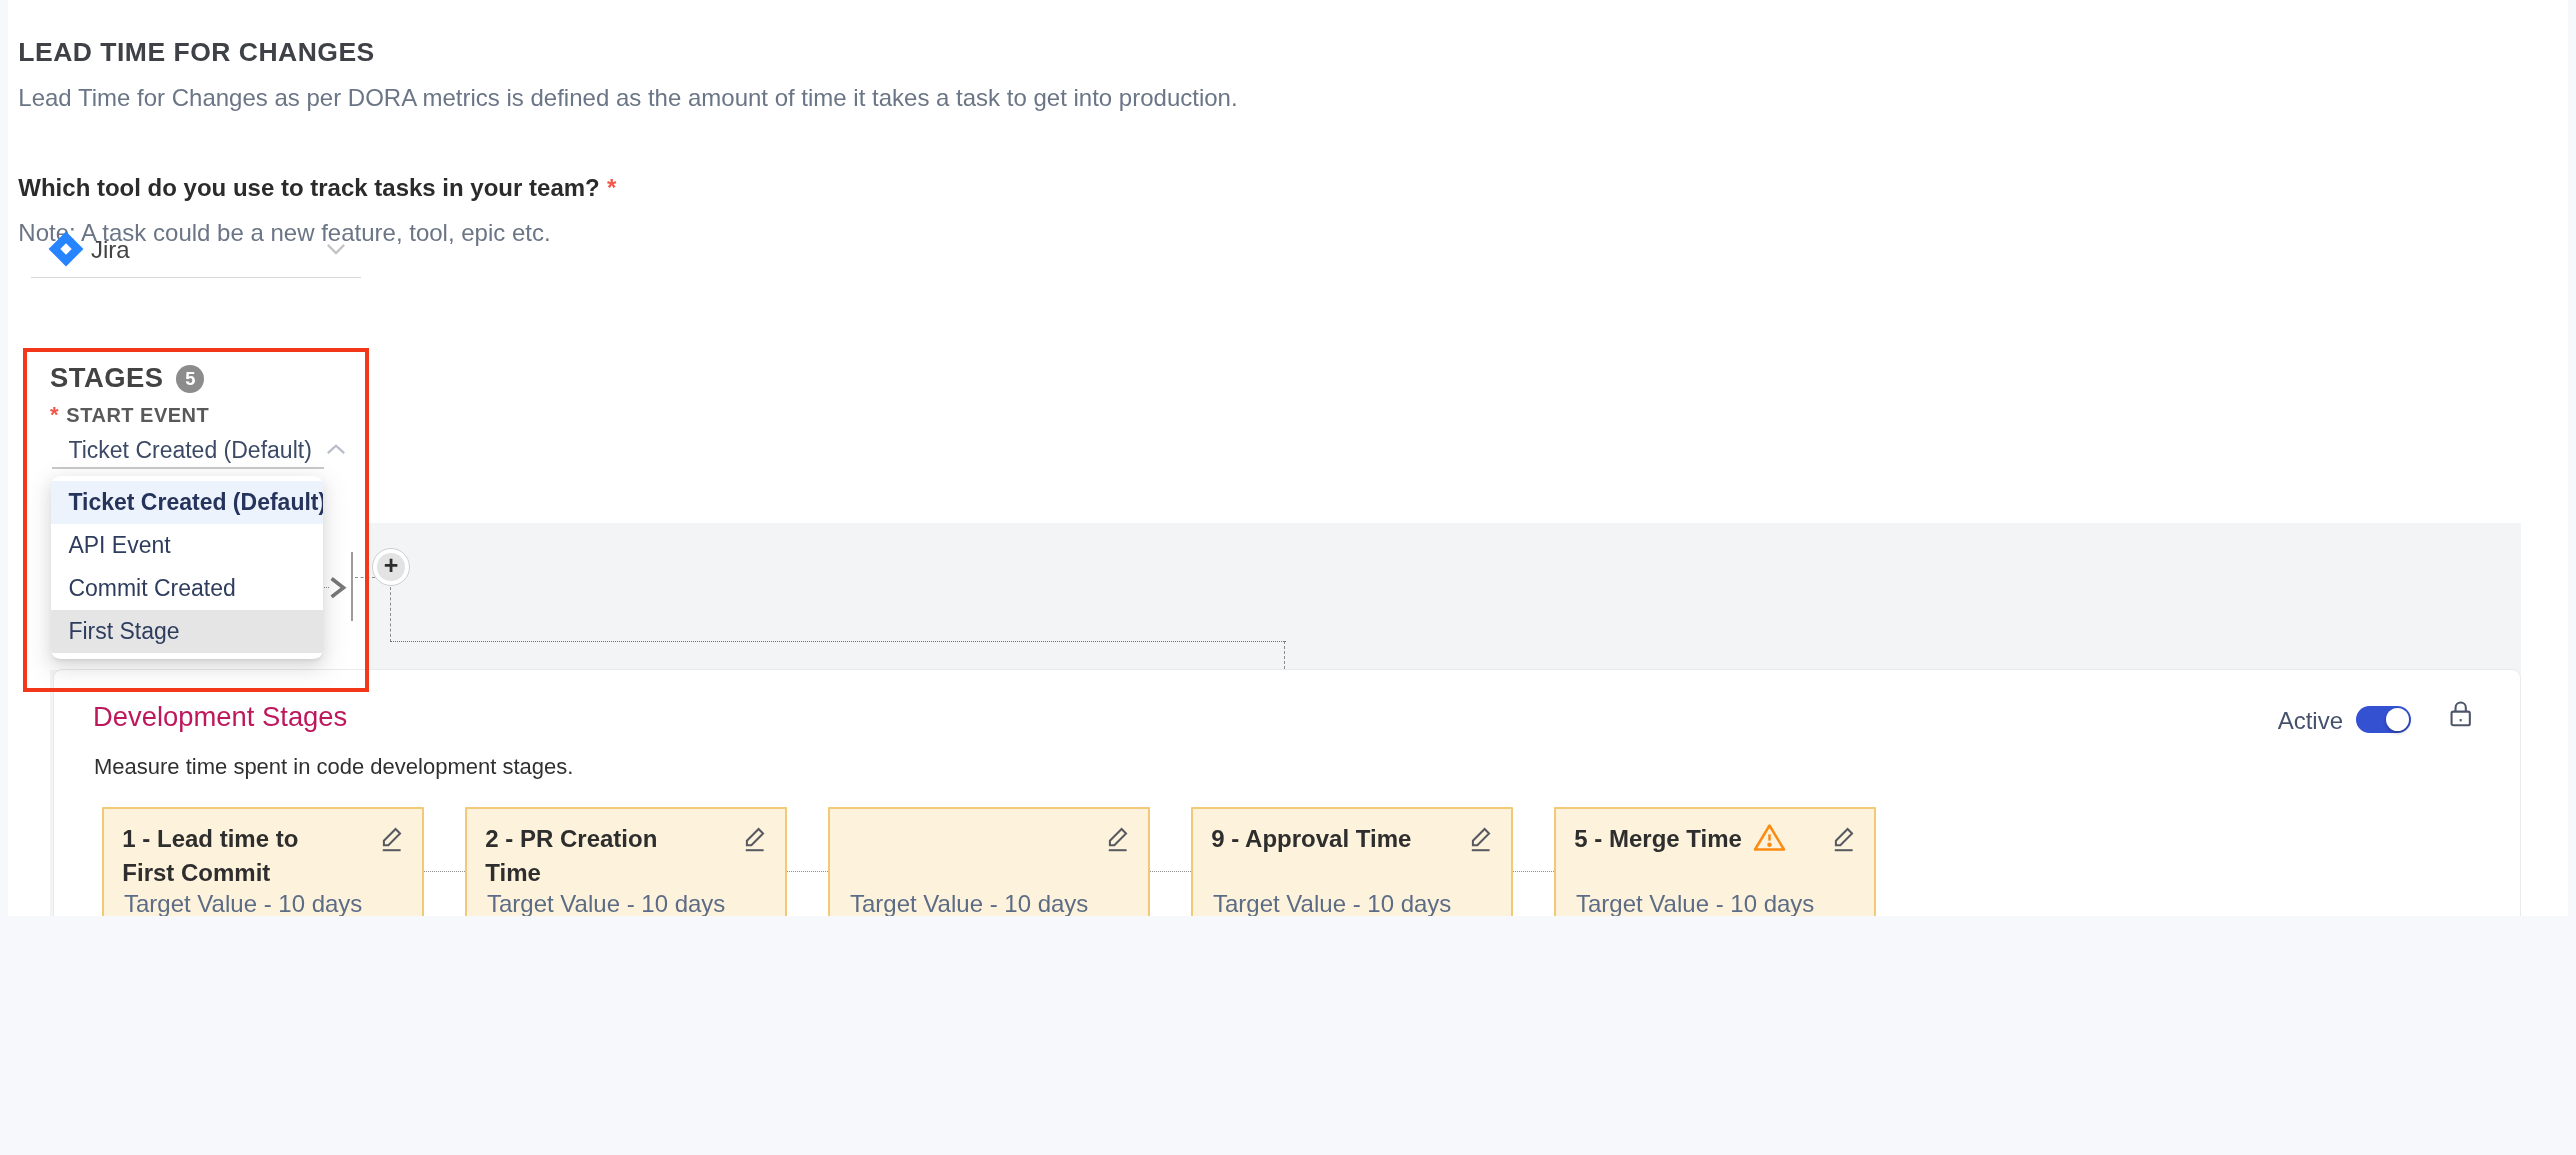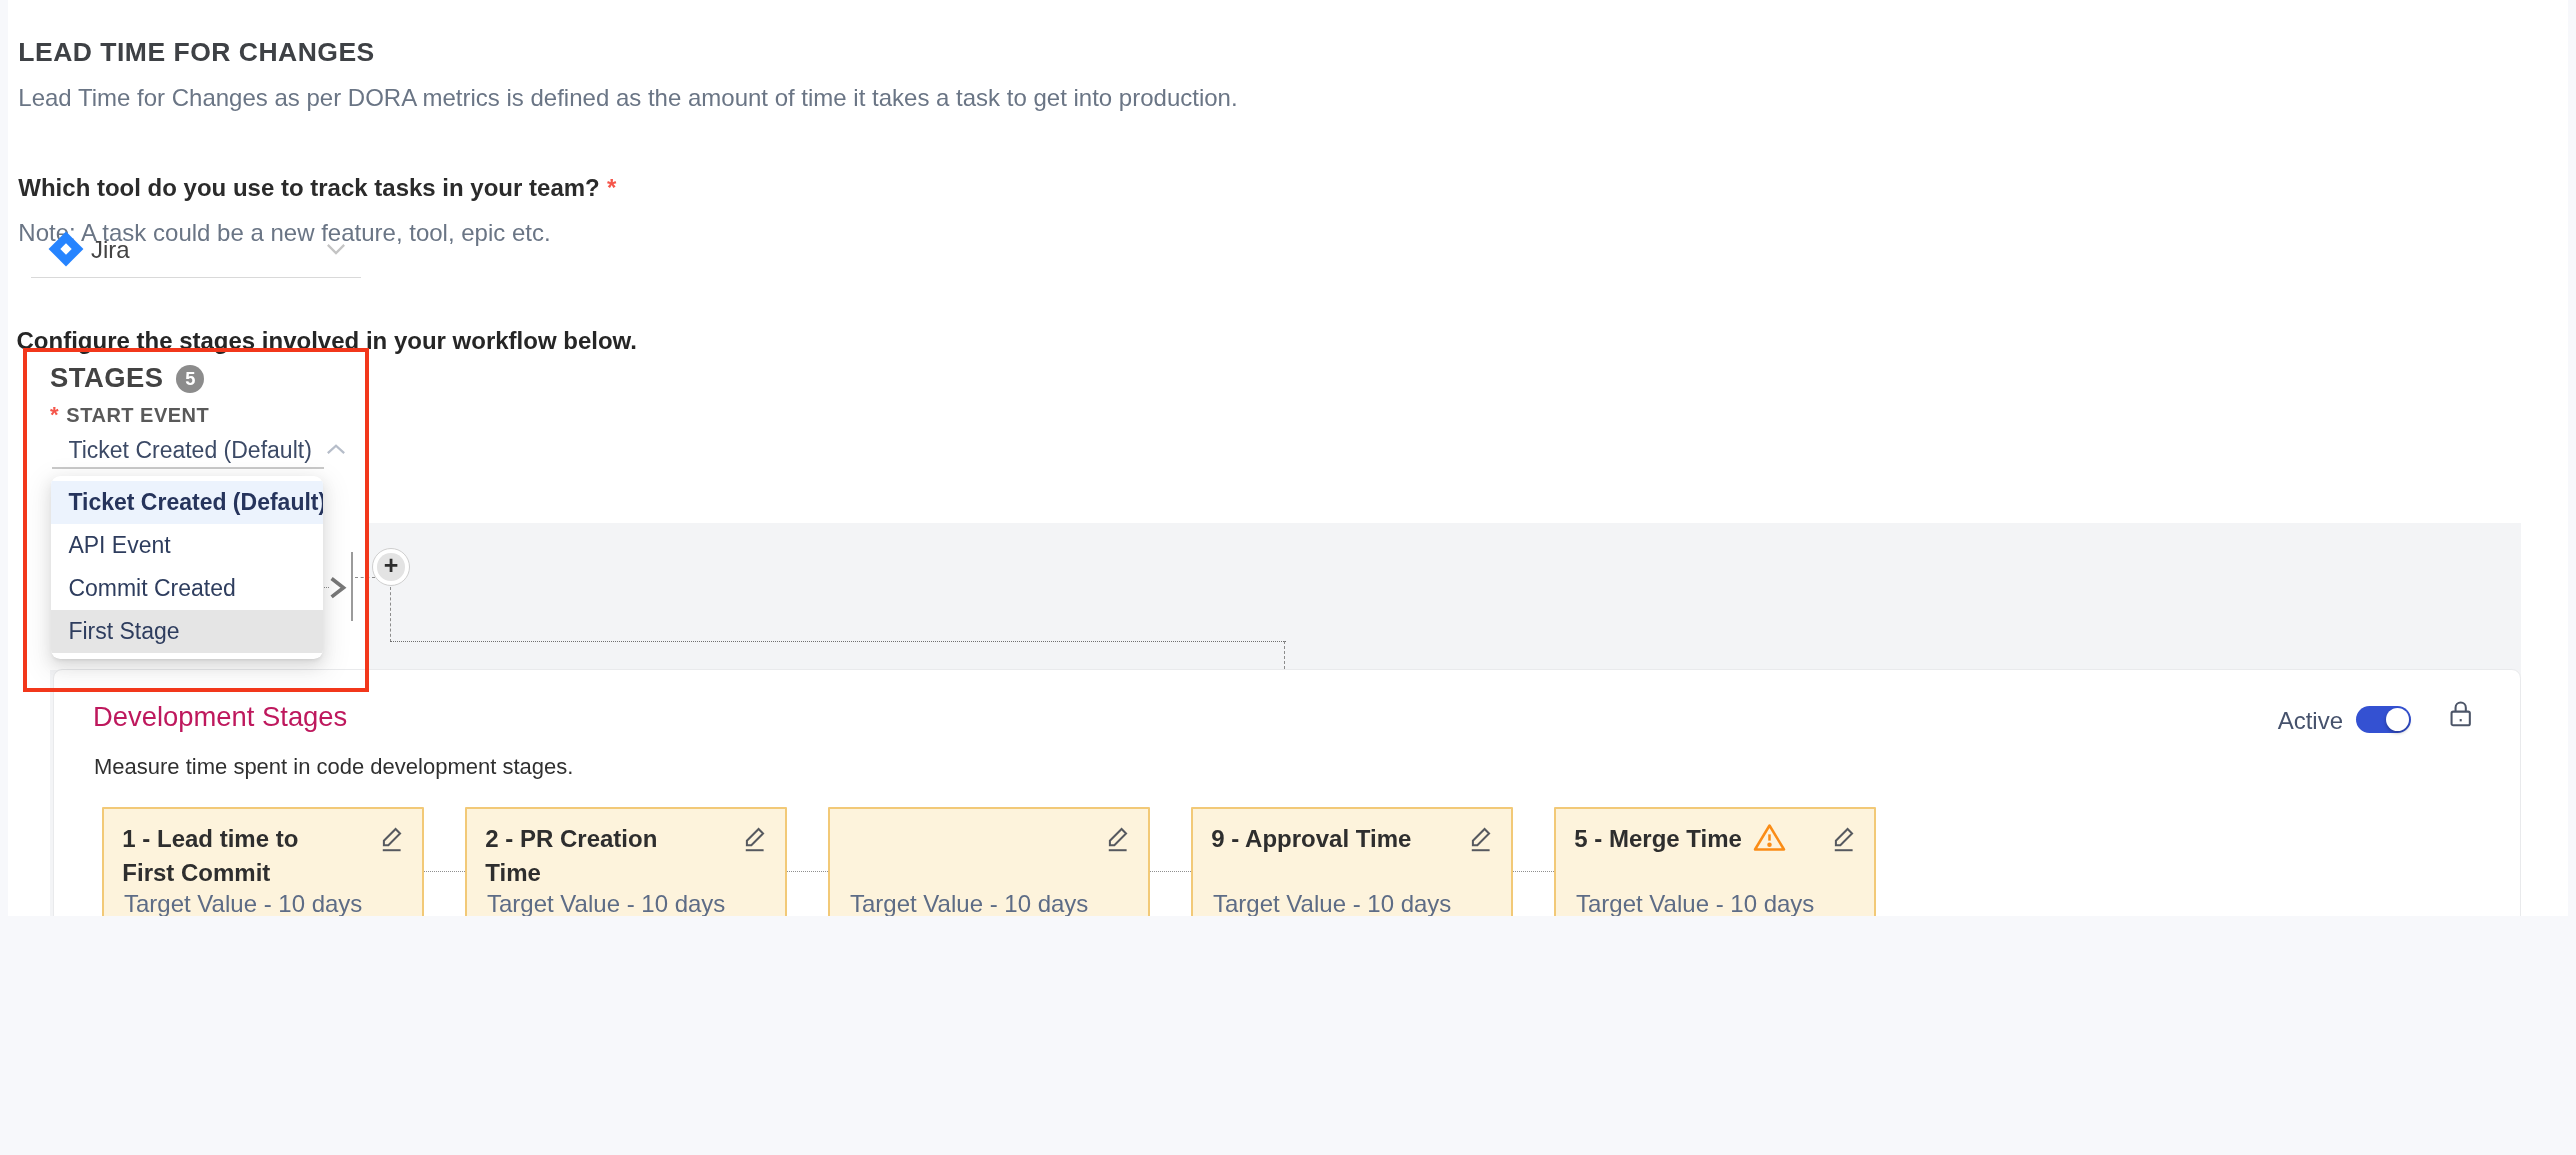--- a/index.html
+++ b/index.html
@@ -104,21 +104,20 @@
       </svg>
     </span>
     <span class="tval">Jira</span>
     <span class="tcaret">
       <svg width="20" height="12.8" viewBox="0 0 22 14" fill="none">
           <polyline points="2,2 11,11 20,2" stroke="#c4c4c4" stroke-width="2.5"></polyline>
         </svg>
     </span>
   </div>
 
-  <div class="abs" id="configure-line">Configure the stages involved in your workflow below.</div>
 
   <div class="abs" id="flow-canvas"></div>
   <div class="abs" id="stages-cover"></div>
 
   <div class="abs" id="stages-heading"><span>STAGES</span><span id="stages-count">5</span></div>
   <div class="abs" id="start-event-label"><span class="req-star">*</span><span>START EVENT</span></div>
 
   <div class="abs" id="stage-select">
     <span class="sval">Ticket Created (Default)</span>
     <span class="scaret">

